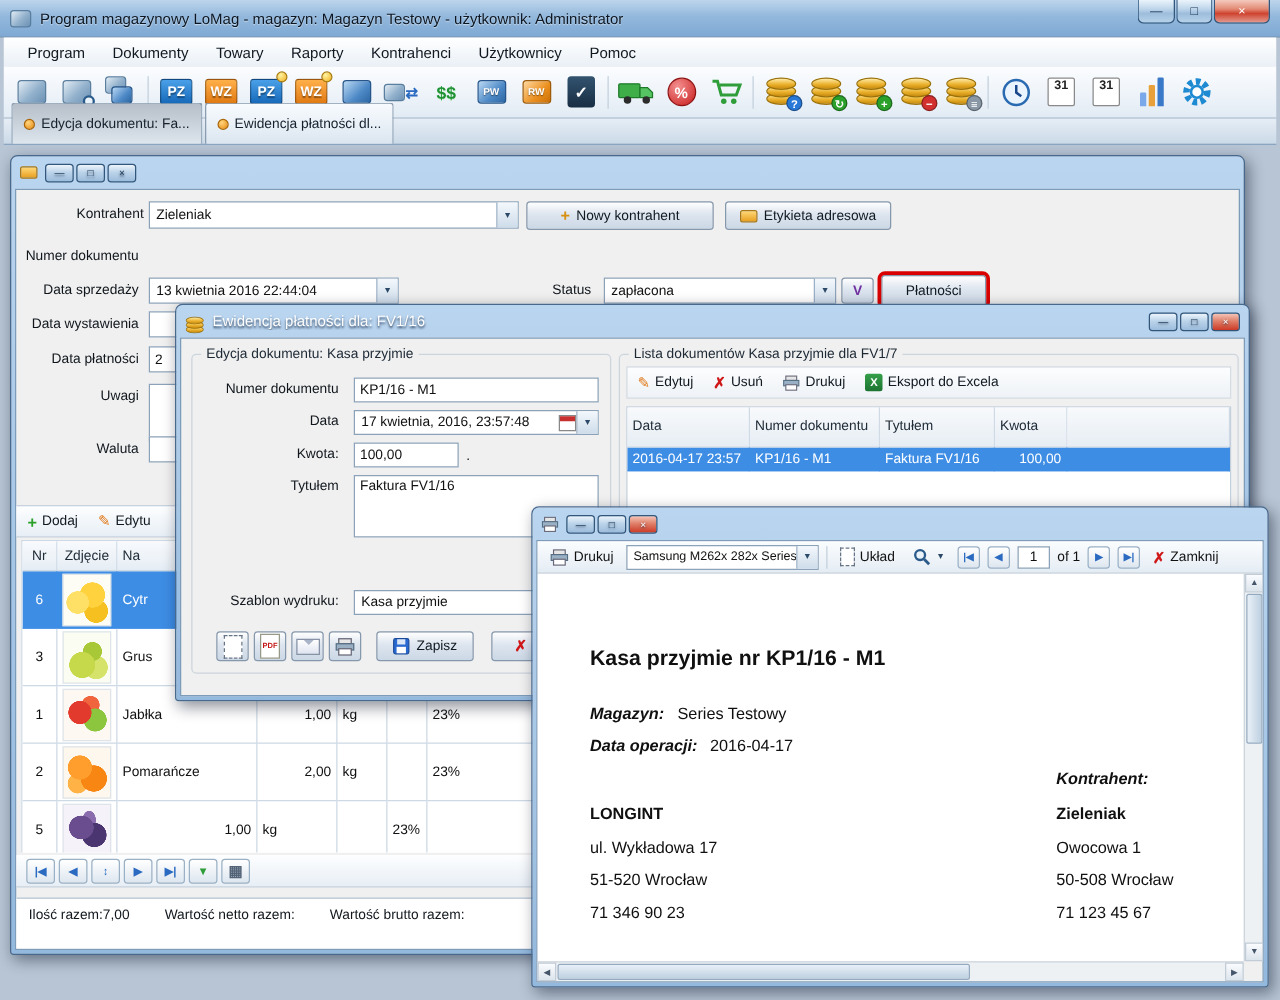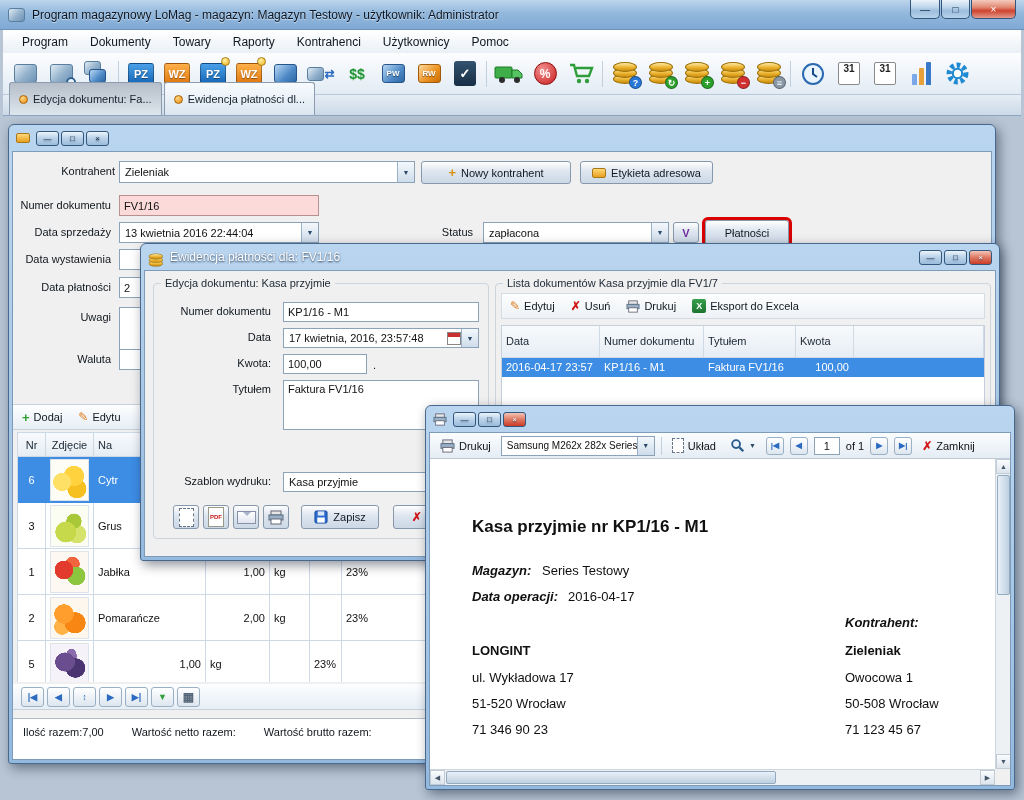--- a/index.html
+++ b/index.html
@@ -329,23 +329,20 @@
       <div class="btn" style="left:408px;top:9px;width:150px;height:23px">
         <span class="plus gold">+</span>
         <span>Nowy kontrahent</span>
       </div>
       <div class="btn" style="left:567px;top:9px;width:133px;height:23px">
         <span class="itag"></span>
         <span>Etykieta adresowa</span>
       </div>
 
       <span class="lbl" style="left:0;top:47px;width:98px">Numer dokumentu</span>
-      <div class="input pink" style="left:106px;top:43px;width:200px;height:21px">
-          <span>FV1/16</span>
-        </div>
 
       <span class="lbl" style="left:0;top:74px;width:98px">Data sprzedaży</span>
       <div class="combo" style="left:106px;top:70px;width:200px;height:21px">
         <span class="val">13  kwietnia  2016 22:44:04</span>
         <span class="dd">▼</span>
       </div>
 
       <span class="lbl" style="left:392px;top:74px;width:68px">Status</span>
       <div class="combo" style="left:470px;top:70px;width:186px;height:21px">
         <span class="val">zapłacona</span>

